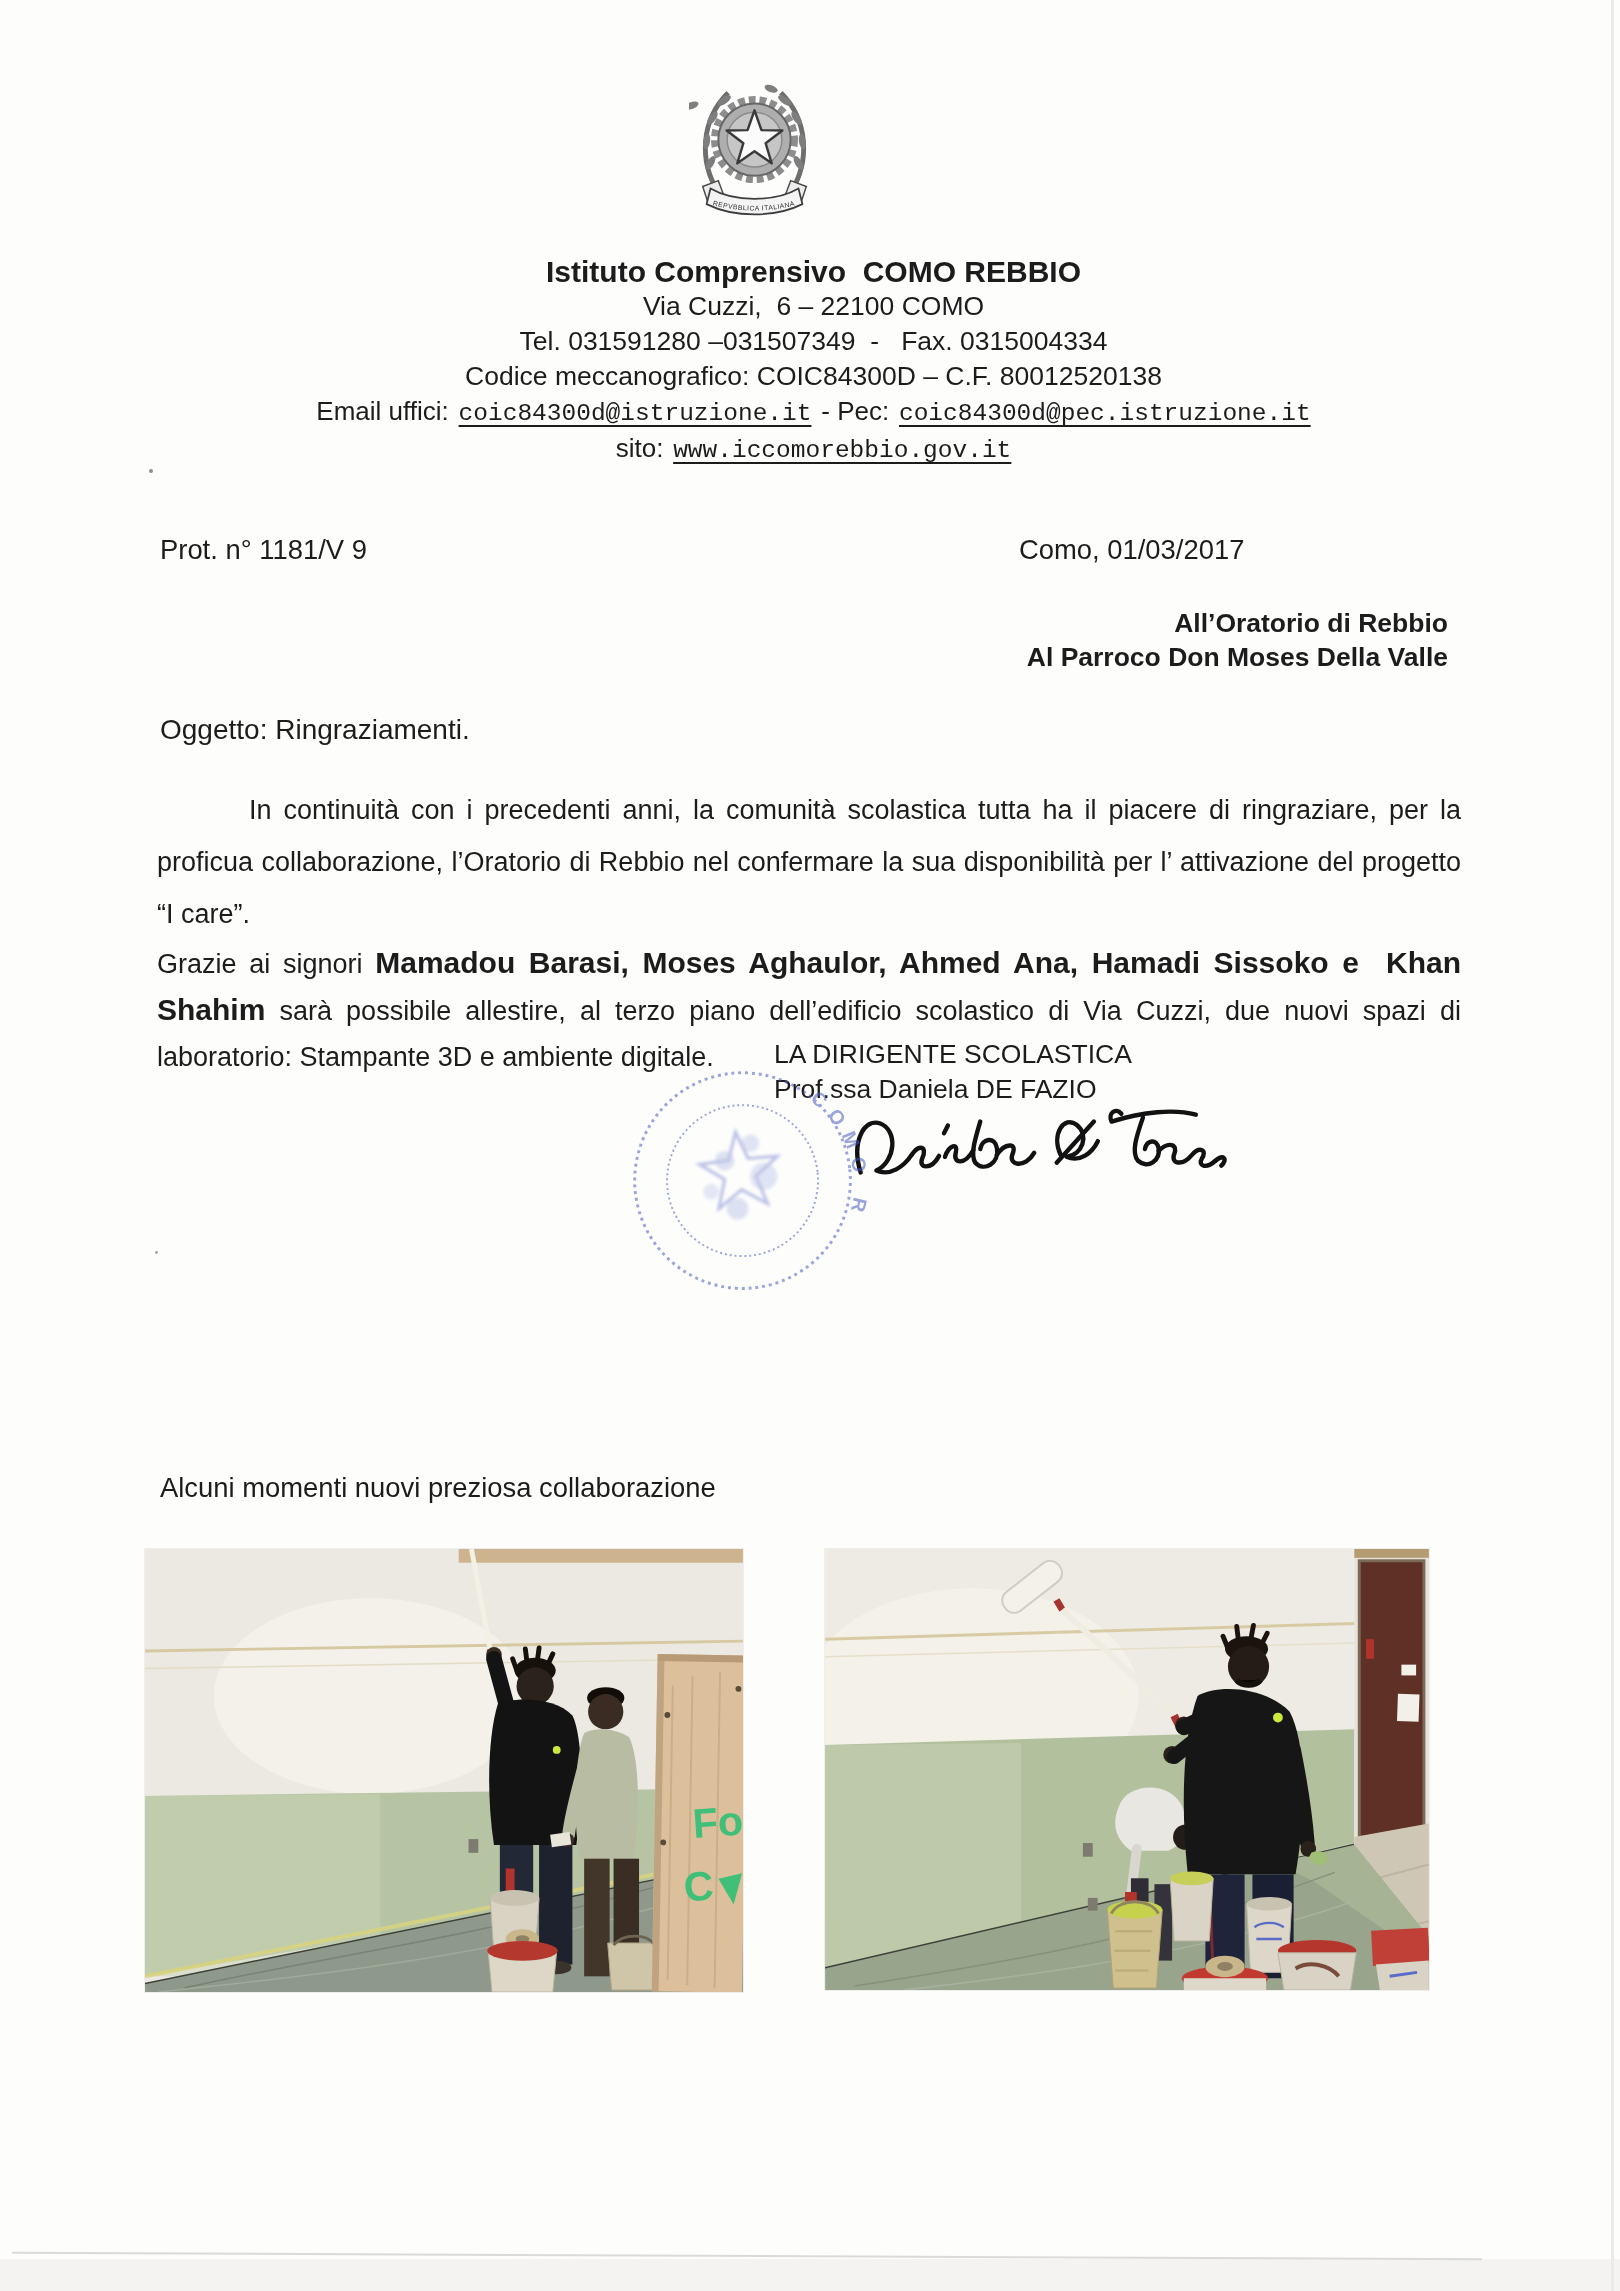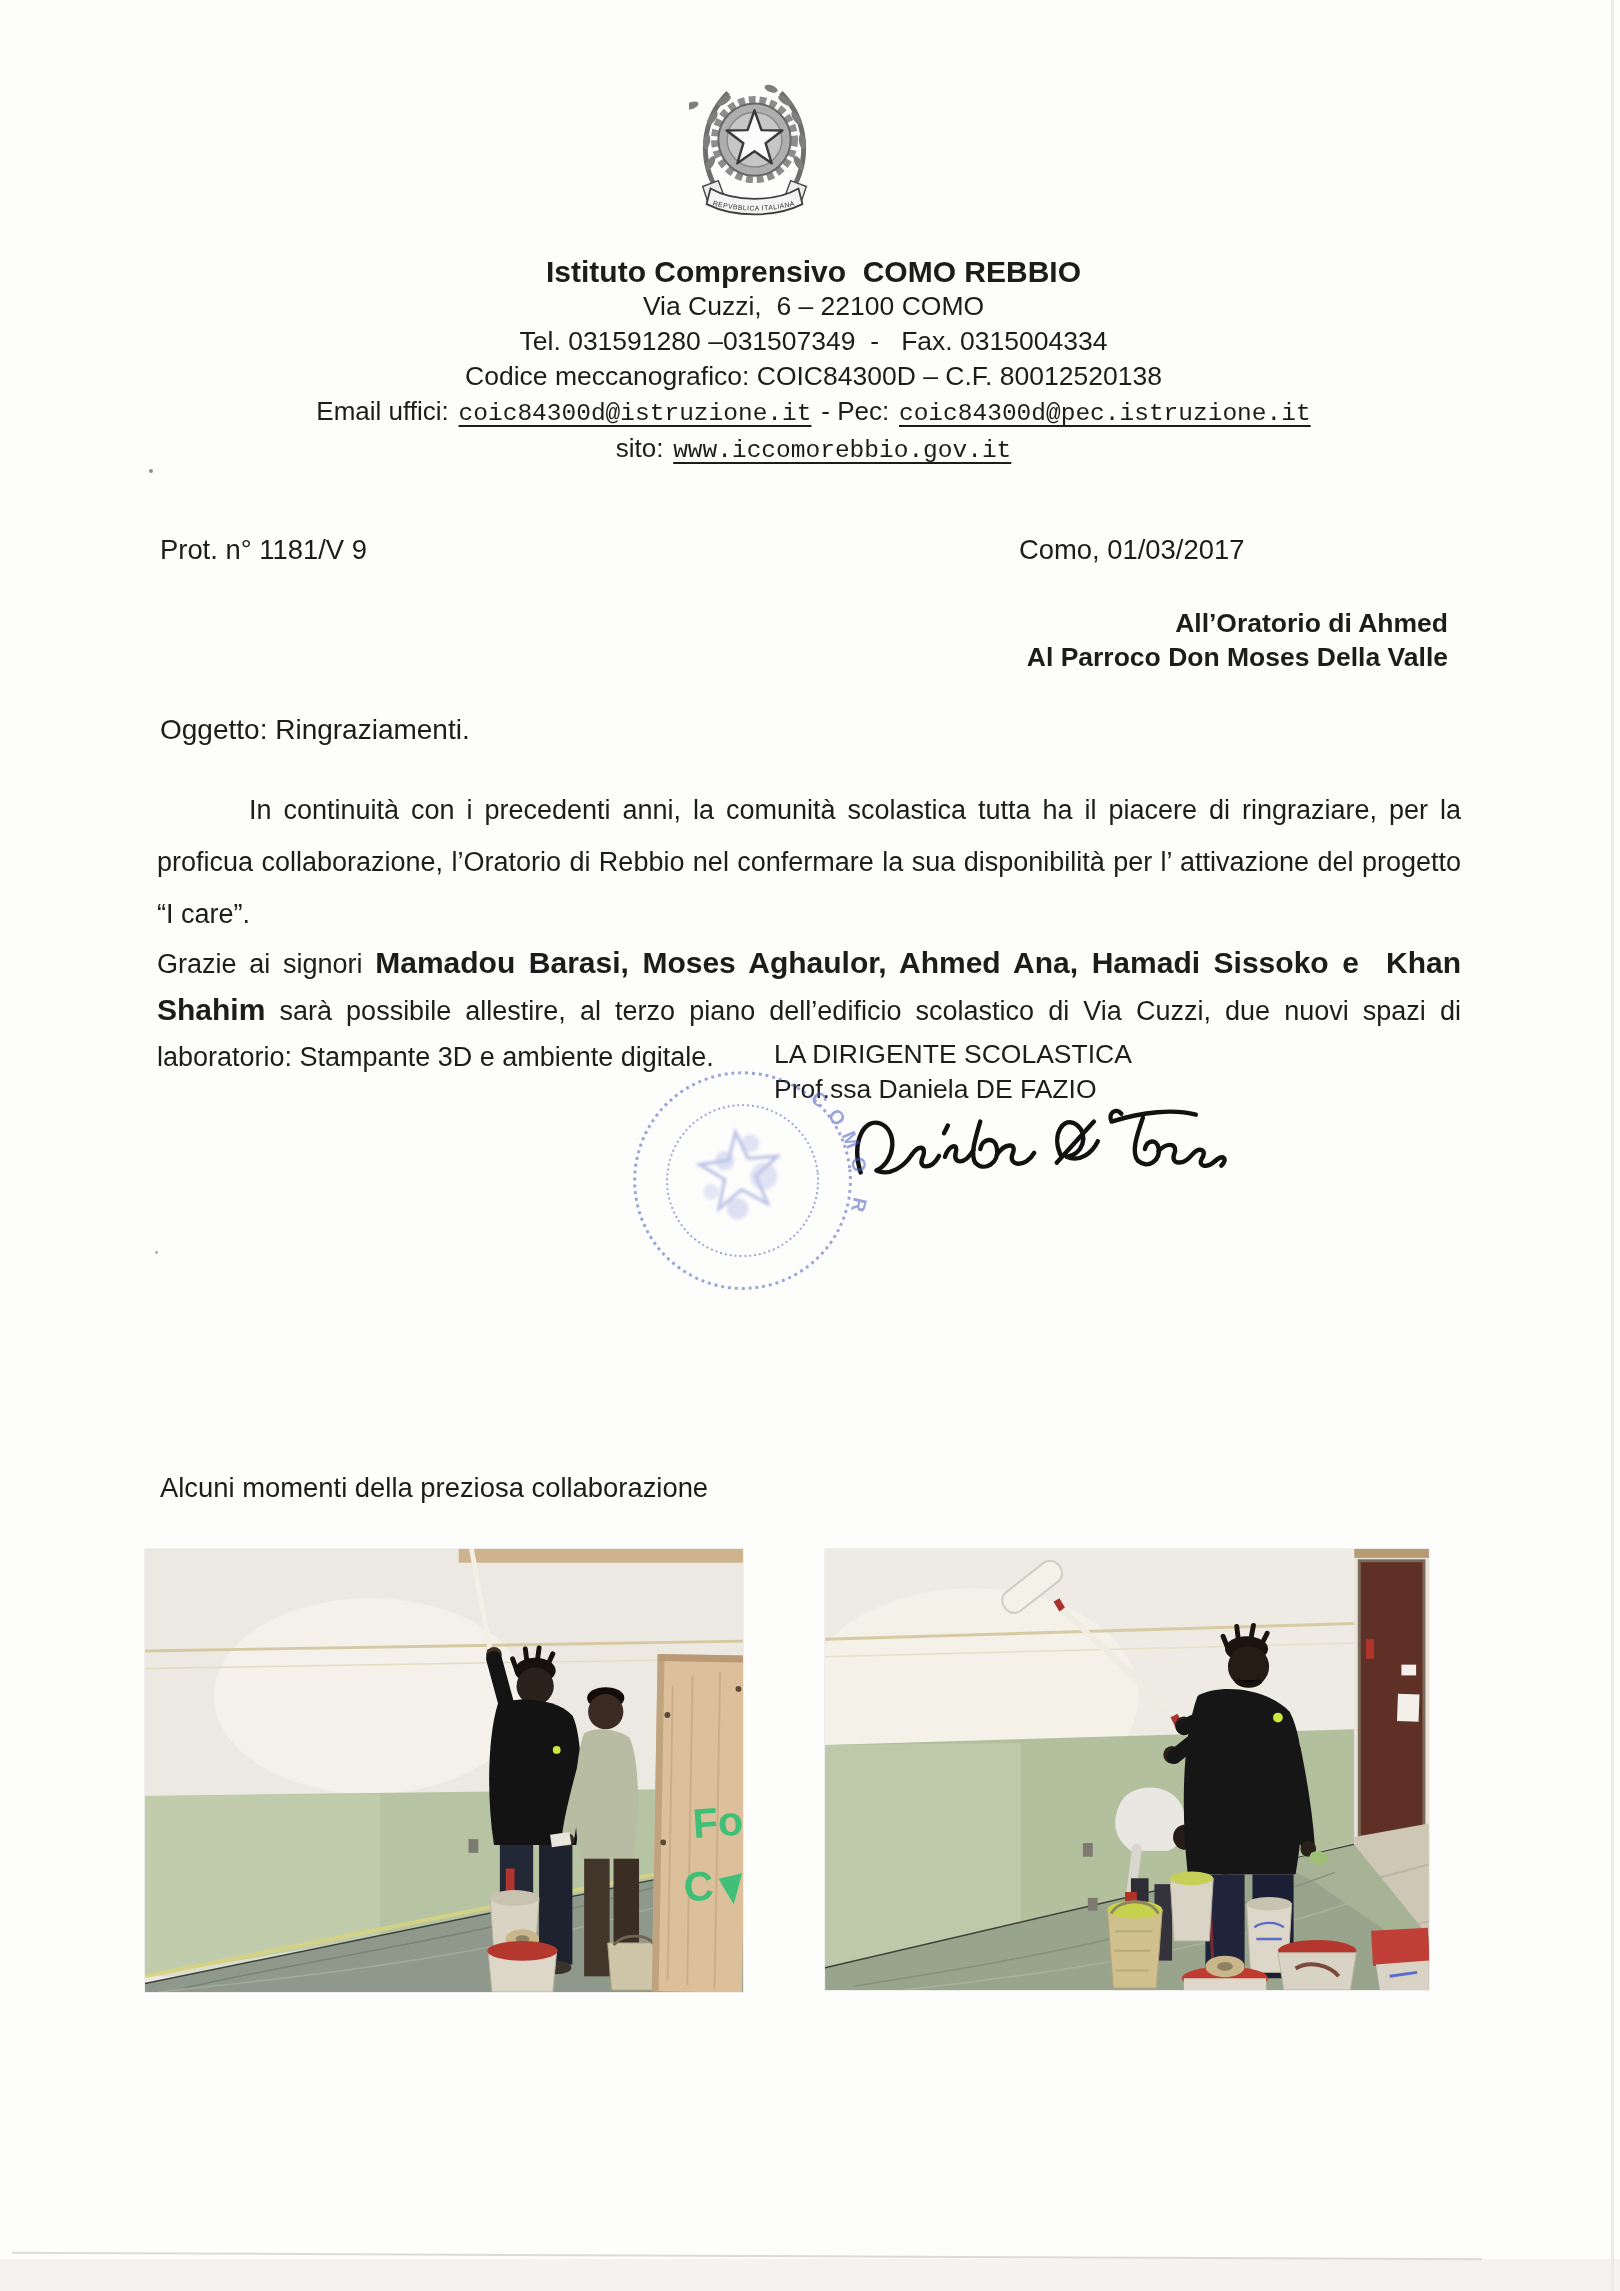--- a/index.html
+++ b/index.html
@@ -93,21 +93,21 @@
     </div>
     <div class="lh-line">
       <span class="lh-label sp-r">sito:</span><span class="mono-link">www.iccomorebbio.gov.it</span>
     </div>
   </div>
 
   <div class="abs prot pre">Prot. n° 1181/V 9</div>
   <div class="abs place-date pre">Como, 01/03/2017</div>
 
   <div class="abs recipients">
-    <div>All’Oratorio di Ahmed</div>
+    <div>All’Oratorio di Rebbio</div>
     <div>Al Parroco Don Moses Della Valle</div>
   </div>
 
   <div class="abs subject pre">Oggetto: Ringraziamenti.</div>
 
   <div class="abs body-block">
     <p class="body-p1 pre">In continuità con i precedenti anni, la comunità scolastica tutta ha il piacere di ringraziare, per la proficua collaborazione, l’Oratorio di Rebbio nel confermare la sua disponibilità per l’ attivazione del progetto “I care”.</p>
     <p class="body-p2"><span class="pre">Grazie ai signori </span><span class="names pre">Mamadou Barasi, Moses Aghaulor, Ahmed Ana, Hamadi Sissoko e  Khan Shahim</span><span class="pre"> sarà possibile allestire, al terzo piano dell’edificio scolastico di Via Cuzzi, due nuovi spazi di laboratorio: Stampante 3D e ambiente digitale.</span></p>
   </div>
 
@@ -154,21 +154,21 @@
           <circle cx="95" cy="130" r="8" fill="#5a6cc8" opacity="0.4"></circle>
           <circle cx="140" cy="85" r="9" fill="#5a6cc8" opacity="0.45"></circle>
         </g>
         <text font-size="20" font-weight="bold" letter-spacing="9" fill="#4a5cc0" font-family="Liberation Sans, sans-serif">
           <textPath href="#stampArc">COMO RE</textPath>
         </text>
       </g>
     </svg>
   </div>
 
-  <div class="abs caption">Alcuni momenti della preziosa collaborazione</div>
+  <div class="abs caption">Alcuni momenti nuovi preziosa collaborazione</div>
 
   <div class="abs photo photo1">
     <svg width="598" height="443" viewBox="0 0 610 452">
       <rect width="610" height="452" fill="#ebe9e1"></rect>
       <ellipse cx="230" cy="150" rx="160" ry="100" fill="#f6f4ec" opacity="0.7"></ellipse>
       <rect x="320" y="0" width="290" height="14" fill="#cdb48e"></rect>
       <path d="M0,104 L610,94" stroke="#d6c9a2" stroke-width="3"></path>
       <path d="M0,122 L610,112" stroke="#e3dcc4" stroke-width="1.5"></path>
       <polygon points="0,252 610,244 610,332 0,436" fill="#b7c4a3"></polygon>
       <polygon points="0,252 240,250 240,436 0,436" fill="#c9d3b6" opacity="0.5"></polygon>

